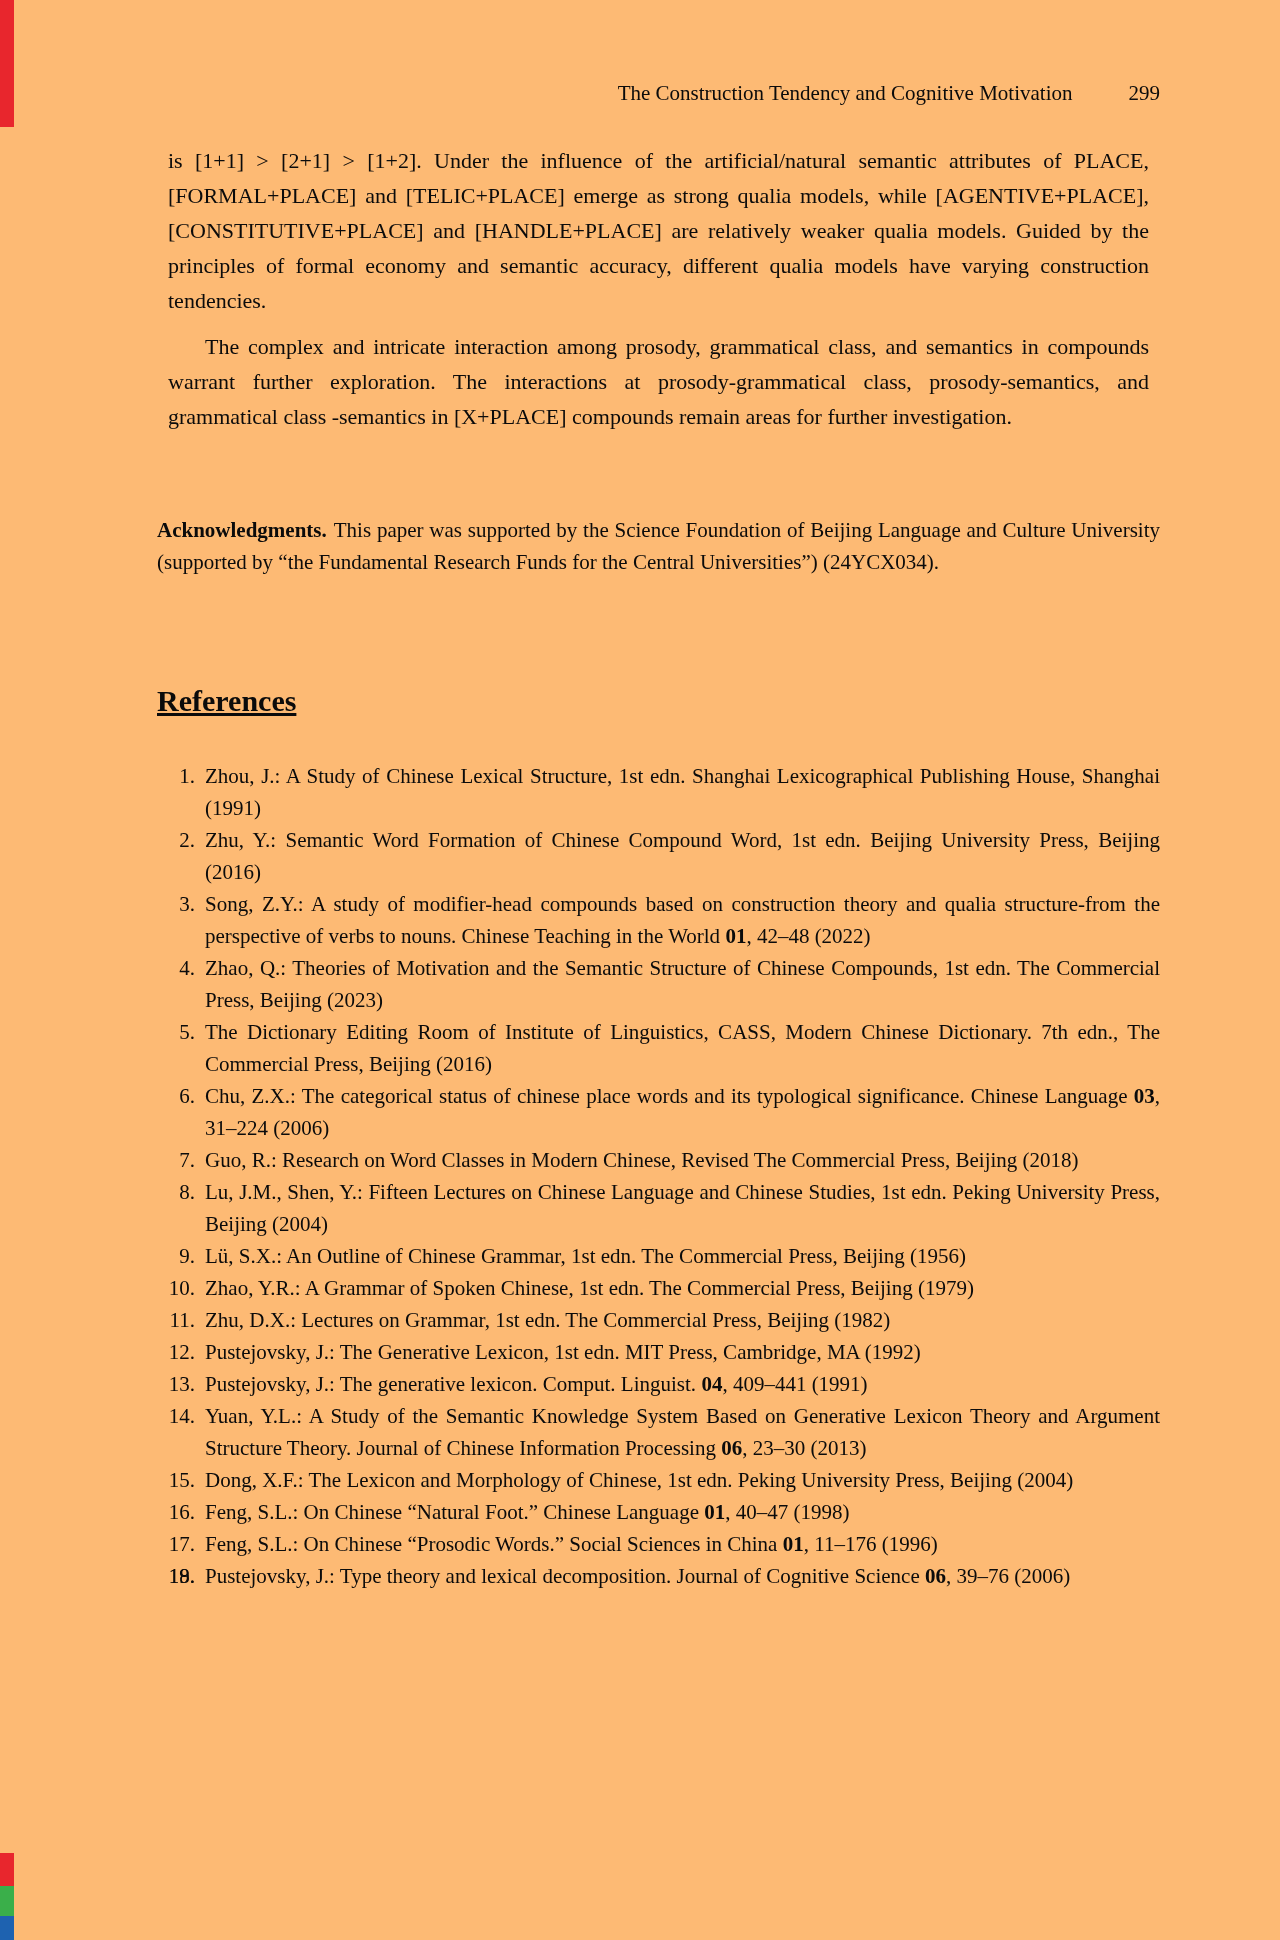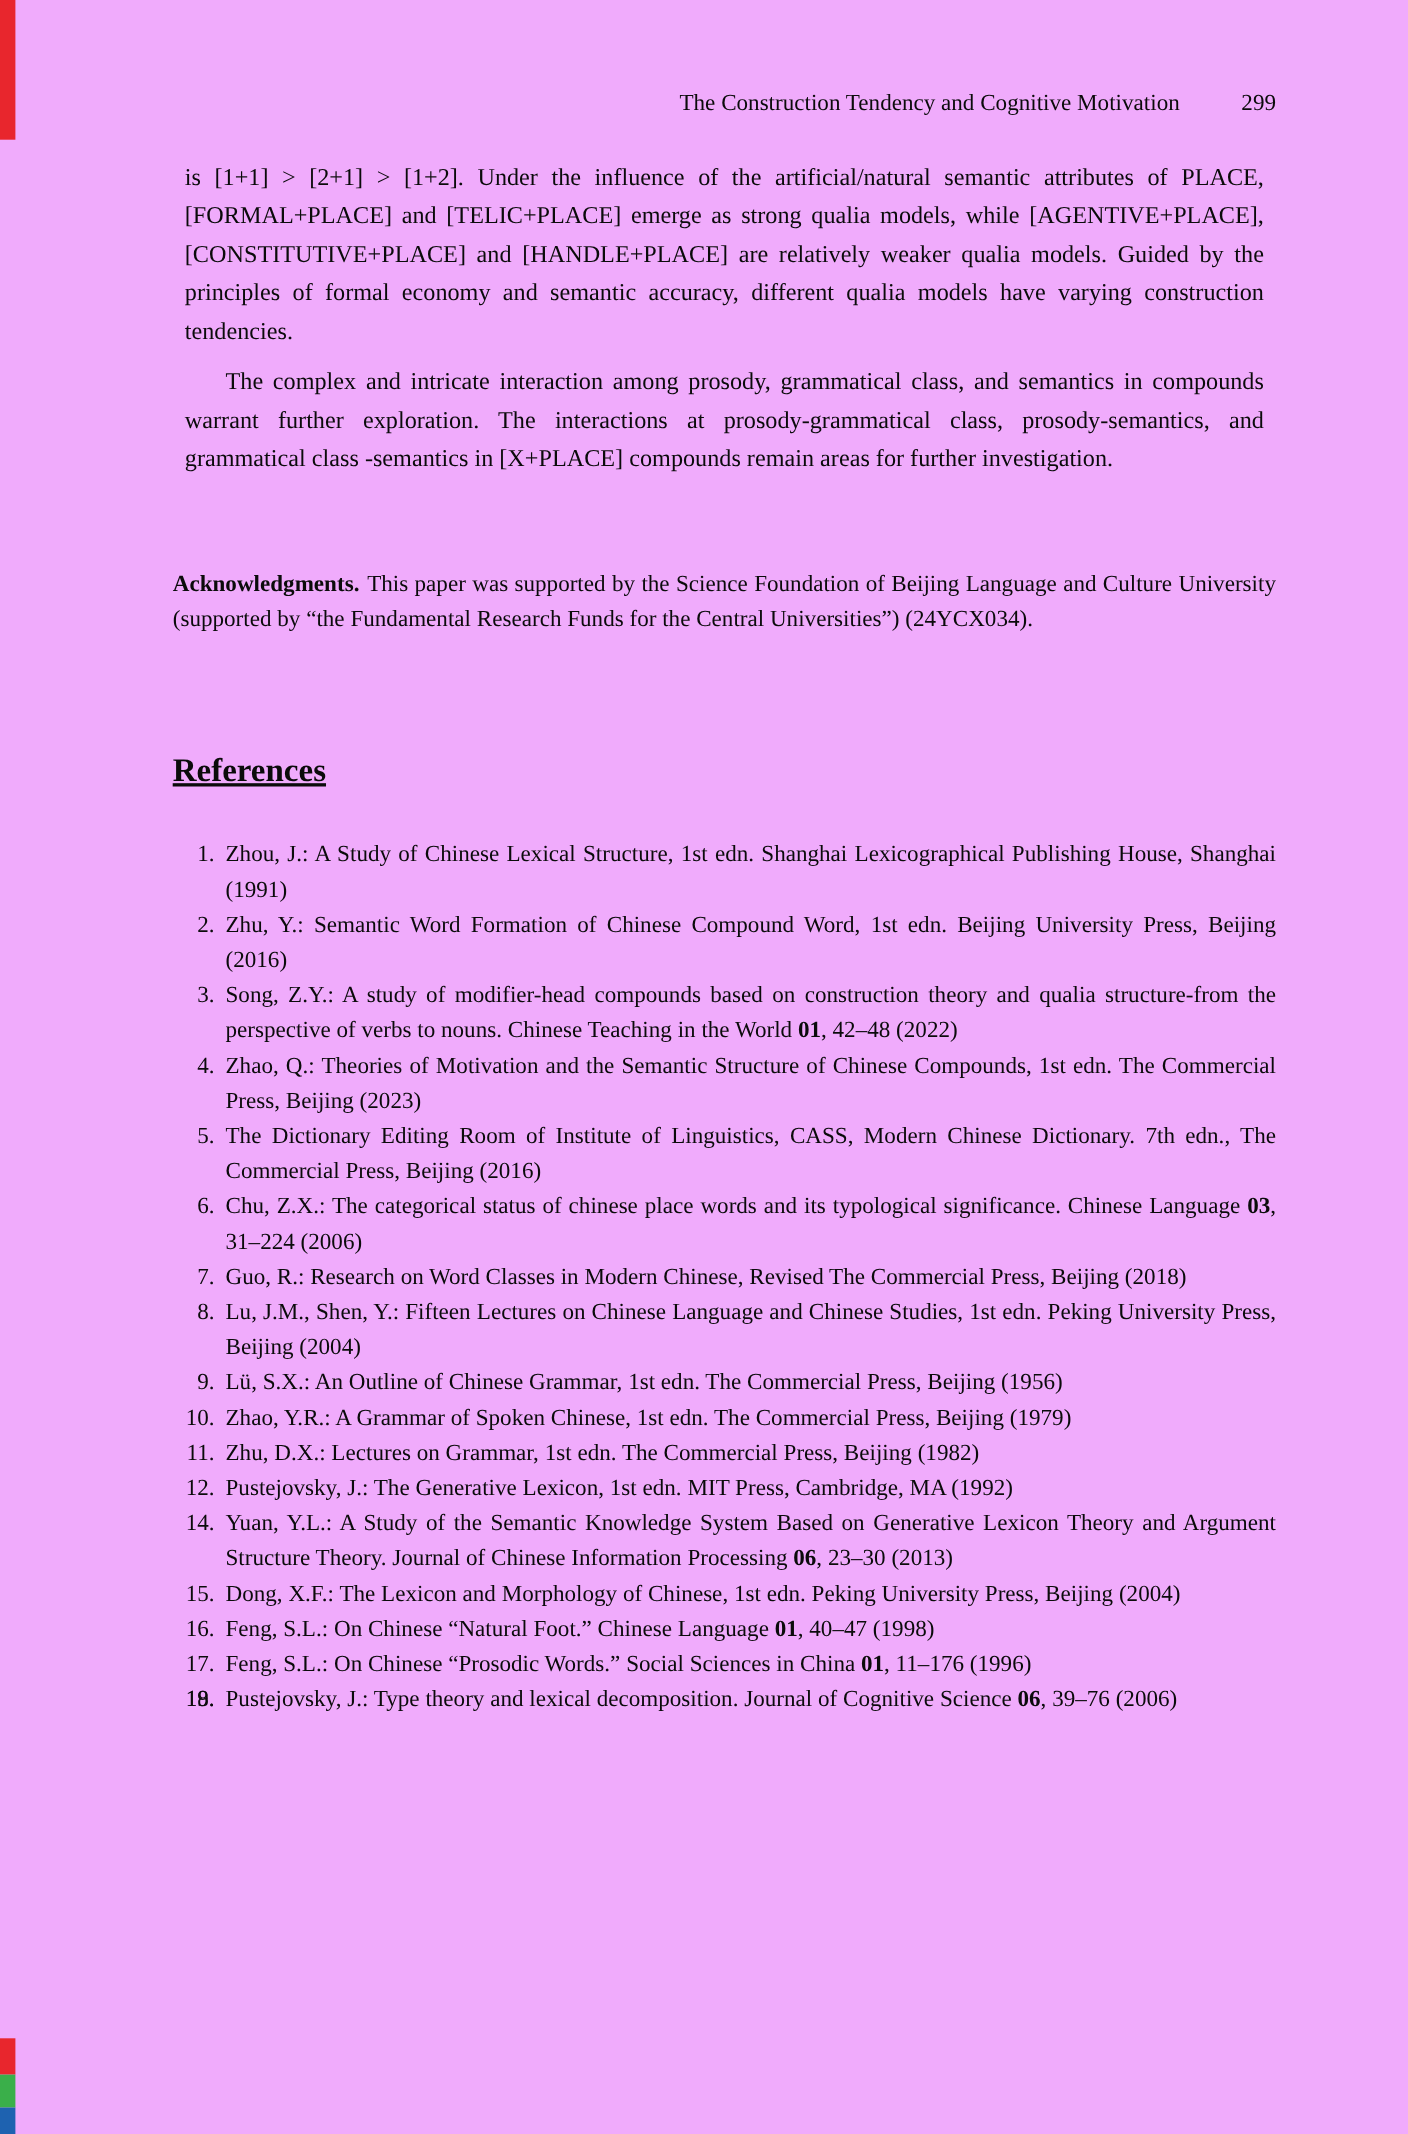--- a/index.html
+++ b/index.html
@@ -4,21 +4,21 @@
 <style>
   html, body {
     margin: 0;
     padding: 0;
     background: #ffffff;
   }
   .page {
     position: relative;
     width: 1280px;
     height: 1940px;
-    background: #f0abfc;
+    background: #fdba74;
     font-family: "Liberation Serif", "DejaVu Serif", serif;
     color: #0b0b0b;
     overflow: hidden;
   }
   .edge-mark {
     position: absolute;
     left: 0;
     width: 14px;
   }
   .edge-mark.m0 { top: 0; height: 127px; }
@@ -130,20 +130,21 @@
       <div class="ref-item"><span class="ref-num">3.</span><span class="ref-text"><span>Song, Z.Y.: A study of modifier-head compounds based on construction theory and qualia structure-from the perspective of verbs to nouns. Chinese Teaching in the World </span><span class="bold">01</span><span>, 42–48 (2022)</span></span></div>
       <div class="ref-item"><span class="ref-num">4.</span><span class="ref-text"><span>Zhao, Q.: Theories of Motivation and the Semantic Structure of Chinese Compounds, 1st edn. The Commercial Press, Beijing (2023)</span></span></div>
       <div class="ref-item"><span class="ref-num">5.</span><span class="ref-text"><span>The Dictionary Editing Room of Institute of Linguistics, CASS, Modern Chinese Dictionary. 7th edn., The Commercial Press, Beijing (2016)</span></span></div>
       <div class="ref-item"><span class="ref-num">6.</span><span class="ref-text"><span>Chu, Z.X.: The categorical status of chinese place words and its typological significance. Chinese Language </span><span class="bold">03</span><span>, 31–224 (2006)</span></span></div>
       <div class="ref-item"><span class="ref-num">7.</span><span class="ref-text"><span>Guo, R.: Research on Word Classes in Modern Chinese, Revised The Commercial Press, Beijing (2018)</span></span></div>
       <div class="ref-item"><span class="ref-num">8.</span><span class="ref-text"><span>Lu, J.M., Shen, Y.: Fifteen Lectures on Chinese Language and Chinese Studies, 1st edn. Peking University Press, Beijing (2004)</span></span></div>
       <div class="ref-item"><span class="ref-num">9.</span><span class="ref-text"><span>Lü, S.X.: An Outline of Chinese Grammar, 1st edn. The Commercial Press, Beijing (1956)</span></span></div>
       <div class="ref-item"><span class="ref-num">10.</span><span class="ref-text"><span>Zhao, Y.R.: A Grammar of Spoken Chinese, 1st edn. The Commercial Press, Beijing (1979)</span></span></div>
       <div class="ref-item"><span class="ref-num">11.</span><span class="ref-text"><span>Zhu, D.X.: Lectures on Grammar, 1st edn. The Commercial Press, Beijing (1982)</span></span></div>
       <div class="ref-item"><span class="ref-num">12.</span><span class="ref-text"><span>Pustejovsky, J.: The Generative Lexicon, 1st edn. MIT Press, Cambridge, MA (1992)</span></span></div>
+      <div class="ref-item"><span class="ref-num">13.</span><span class="ref-text"><span>Pustejovsky, J.: The generative lexicon. Comput. Linguist. </span><span class="bold">04</span><span>, 409–441 (1991)</span></span></div>
       <div class="ref-item"><span class="ref-num">14.</span><span class="ref-text"><span>Yuan, Y.L.: A Study of the Semantic Knowledge System Based on Generative Lexicon Theory and Argument Structure Theory. Journal of Chinese Information Processing </span><span class="bold">06</span><span>, 23–30 (2013)</span></span></div>
       <div class="ref-item"><span class="ref-num">15.</span><span class="ref-text"><span>Dong, X.F.: The Lexicon and Morphology of Chinese, 1st edn. Peking University Press, Beijing (2004)</span></span></div>
       <div class="ref-item"><span class="ref-num">16.</span><span class="ref-text"><span>Feng, S.L.: On Chinese “Natural Foot.” Chinese Language </span><span class="bold">01</span><span>, 40–47 (1998)</span></span></div>
       <div class="ref-item"><span class="ref-num">17.</span><span class="ref-text"><span>Feng, S.L.: On Chinese “Prosodic Words.” Social Sciences in China </span><span class="bold">01</span><span>, 11–176 (1996)</span></span></div>
       <div class="ref-item"><span class="ref-num">18.</span></div>
       <div class="ref-item"><span class="ref-num">19.</span><span class="ref-text"><span>Pustejovsky, J.: Type theory and lexical decomposition. Journal of Cognitive Science </span><span class="bold">06</span><span>, 39–76 (2006)</span></span></div>
     </div>
 
 </div>
 

